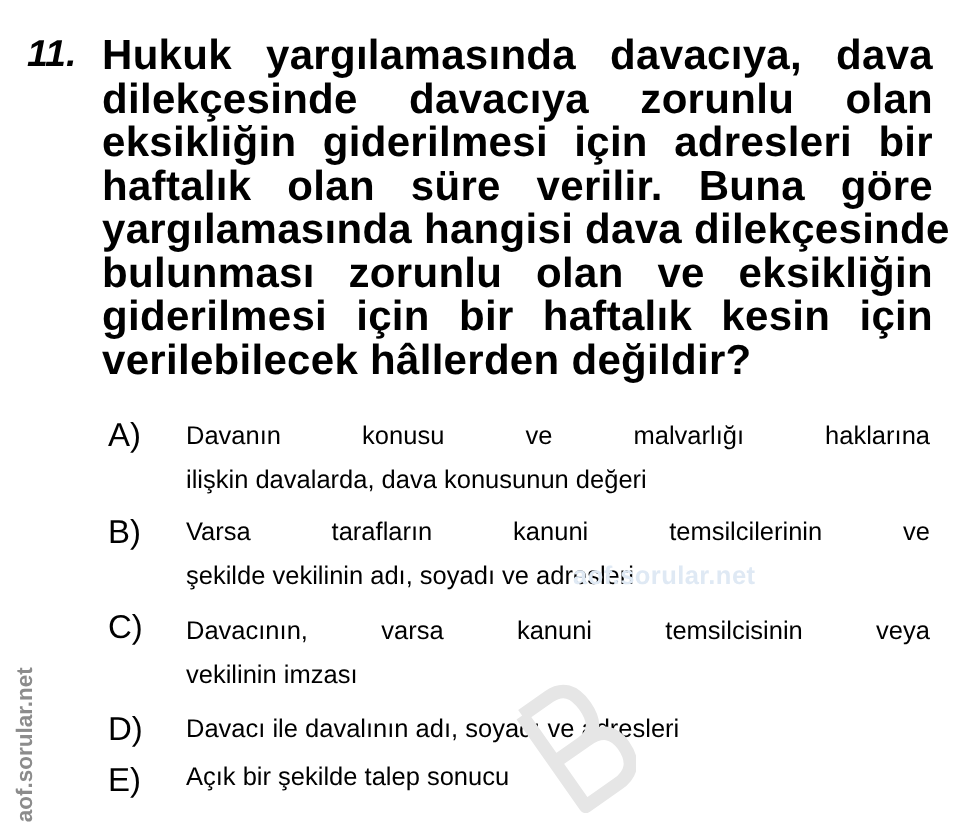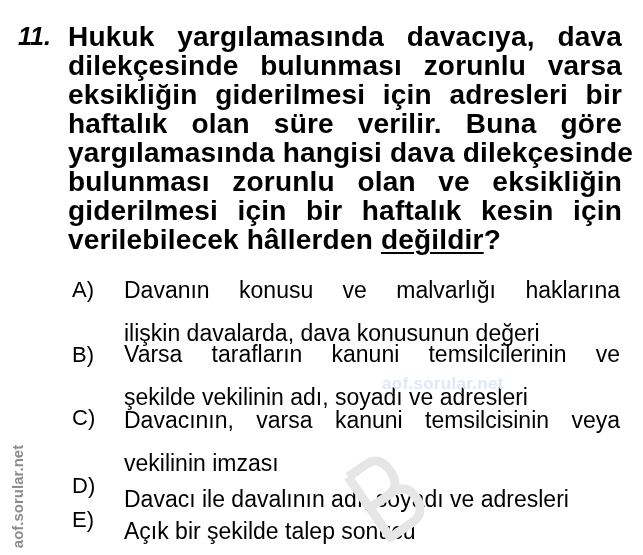--- a/index.html
+++ b/index.html
@@ -8,48 +8,48 @@
     font-family: "Liberation Sans", "DejaVu Sans", sans-serif; color: #000;
   }
   .qnum {
     position: absolute; left: 18px; top: 22px; font-weight: bold; font-size: 25px; line-height: 29px; font-style: italic;
   }
   .qline {
     position: absolute; left: 68px; width: 554px; font-weight: bold; font-size: 28px; line-height: 29px;
     text-align: justify; text-align-last: justify; white-space: nowrap; letter-spacing: 0.2px;
   }
   .qline.last { text-align-last: left; }
-  .qline span.u { text-decoration: underline; text-decoration-thickness: 2px; text-underline-offset: 3px; }
+  .qline span.u { text-decoration-thickness: 2px; text-underline-offset: 3px; }
   .opt-label {
     position: absolute; left: 72px; font-size: 22px; line-height: 29px;
   }
   .opt-line {
-    position: absolute; left: 124px; width: 496px; font-size: 23px; line-height: 29px;
+    position: absolute; left: 124px; width: 496px; font-size: 17px; line-height: 29px;
     text-align: justify; text-align-last: justify; white-space: nowrap;
   }
-  .opt-line.last { text-align-last: left; margin-top: 14px; }
+  .opt-line.last { text-align-last: left; }
   .wm-center {
     position: absolute; left: 382px; top: 374px; font-size: 17px; font-weight: bold; color: #dfe9f4;
     letter-spacing: 0.3px;
   }
   .wm-side {
     position: absolute; left: -38px; top: 488px; transform: rotate(-90deg); transform-origin: center;
     width: 110px; text-align: center; font-size: 15px; font-weight: bold; color: #8c8c8c;
   }
   .wm-b {
     position: absolute; left: 344px; top: 452px; width: 80px; height: 90px;
   }
 </style>
 </head>
 <body>
 
 <div>
   <div class="qnum">11.</div>
   <div class="qline" style="top:22px">Hukuk yargılamasında davacıya, dava</div>
-  <div class="qline" style="top:51px">dilekçesinde bulunması zorunlu varsa</div>
+  <div class="qline" style="top:51px">dilekçesinde davacıya zorunlu olan</div>
   <div class="qline" style="top:80px">eksikliğin giderilmesi için adresleri bir</div>
   <div class="qline" style="top:109px">haftalık olan süre verilir. Buna göre</div>
   <div class="qline" style="top:138px">yargılamasında hangisi dava dilekçesinde</div>
   <div class="qline" style="top:167px">bulunması zorunlu olan ve eksikliğin</div>
   <div class="qline" style="top:196px">giderilmesi için bir haftalık kesin için</div>
   <div class="qline last" style="top:225px"><span>verilebilecek hâllerden </span><span class="u">değildir</span><span>?</span></div>
 </div>
 
 <div>
   <div>

